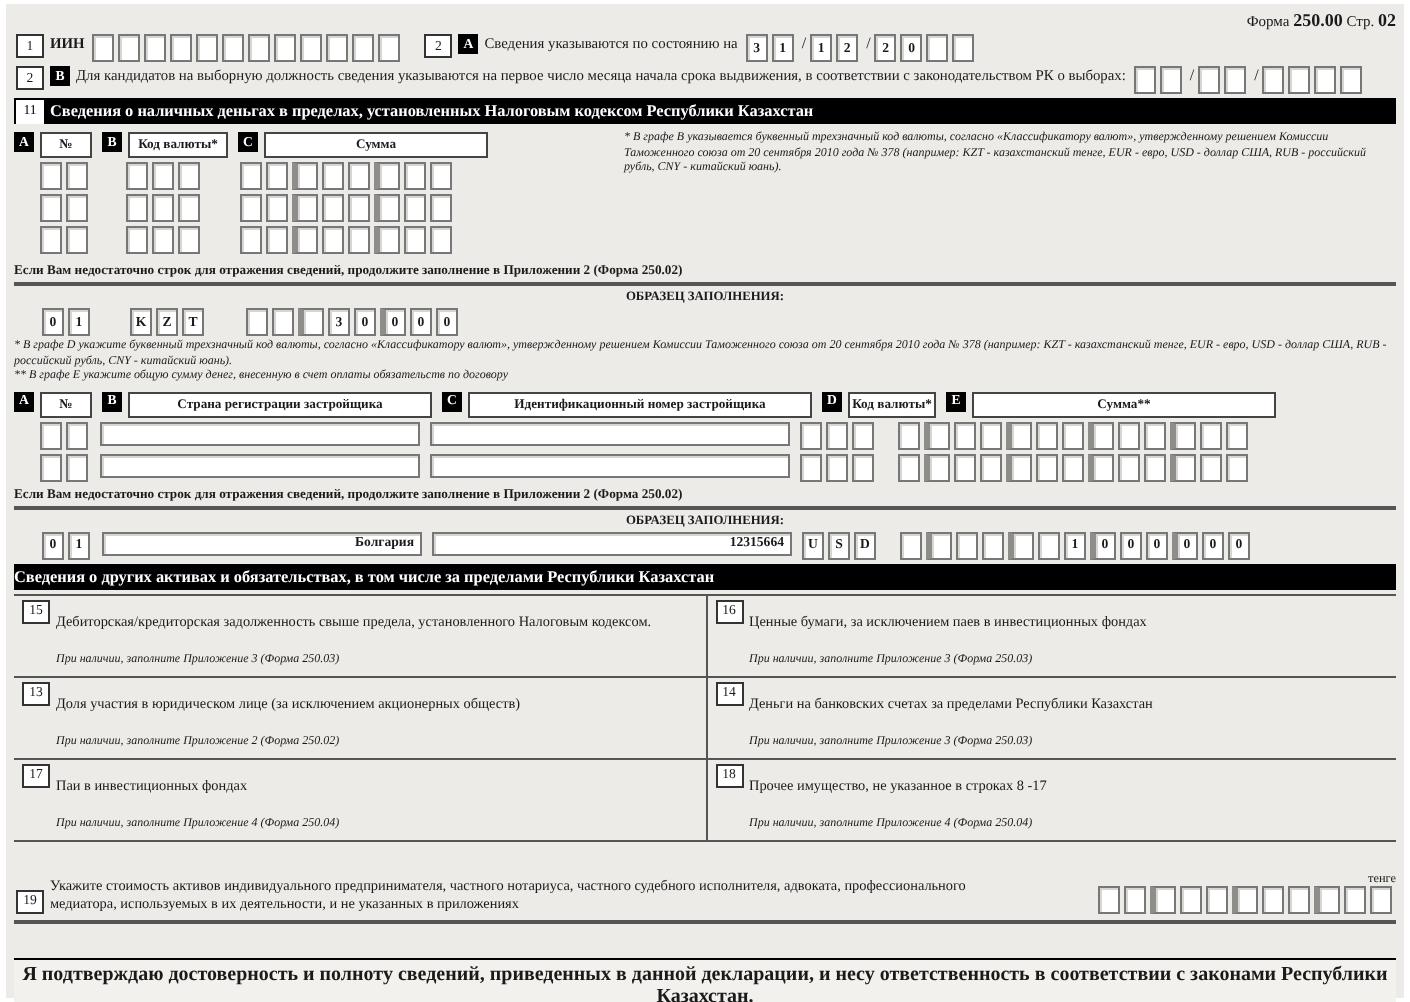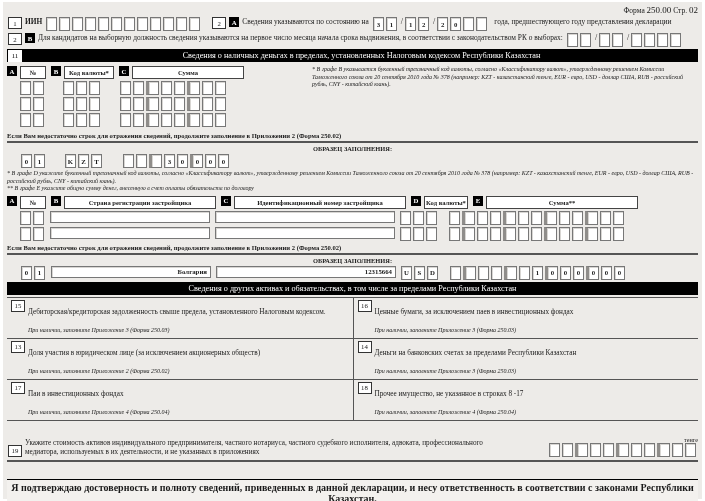--- a/index.html
+++ b/index.html
@@ -3,33 +3,33 @@
 <meta charset="utf-8">
 <style>
   html,body{margin:0;padding:0;background:#fff;}
   body{width:705px;height:501px;overflow:hidden;font-family:"Liberation Serif","DejaVu Serif",serif;color:#1a1a1a;}
   .page{background:#edebe8;width:699px;height:497px;margin:2px 3px;box-sizing:border-box;padding:3px 4px 0 4px;}
   .line{display:flex;align-items:flex-start;margin:2px 0;}
   .txt{font-size:7.4px;}
   .b{font-weight:bold;}
   .small{font-size:6.2px;}
   .formhead{text-align:right;font-size:7.5px;margin-bottom:2px;}
-  .formhead .big{font-size:9px;font-weight:normal;}
+  .formhead .big{font-size:9px;font-weight:bold;}
   
   .numbox{display:inline-flex;align-items:center;justify-content:center;min-width:10px;height:10px;border:1px solid #333;background:#fff;font-size:6.8px;margin:0 3px 0 1px;flex:none;padding:0 1px;}
   .blk{display:inline-flex;align-items:center;justify-content:center;width:10px;height:10px;background:#000;color:#fff;font-size:6.8px;font-weight:bold;margin-right:3px;flex:none;}
   
   .cells{display:inline-flex;align-items:center;flex:none;}
   .cell{width:9px;height:12px;border:1px solid #777;box-shadow:inset 1px 1px 0 #d8d6d3;background:#fff;margin-right:2px;display:inline-flex;align-items:center;justify-content:center;font-size:6.8px;font-weight:bold;flex:none;}
   .cell.grp{border-left:3px solid #8f8d8a;}
   .slash{font-size:8px;margin:0 2px;flex:none;}
   
   .bar{display:flex;align-items:center;background:#000;color:#fff;height:13px;margin:2px 0;}
   .bar .numbox{background:#fff;color:#000;border:1px solid #fff;margin-left:1px;}
-  .bar .title{flex:1;text-align:center;font-weight:normal;font-size:8.2px;}
+  .bar .title{flex:1;text-align:left;font-weight:bold;font-size:8.2px;}
   
   .hdrbox{display:inline-flex;align-items:center;justify-content:center;height:11px;border:1px solid #444;background:#fff;font-size:6.6px;font-weight:bold;margin-right:5px;flex:none;}
   .fieldbox{height:12px;border:1px solid #777;box-shadow:inset 1px 1px 0 #d8d6d3;background:#fff;margin-right:5px;flex:none;display:flex;align-items:center;justify-content:flex-end;font-size:6.8px;font-weight:bold;padding-right:3px;box-sizing:border-box;}
   .note{font-size:6px;font-style:italic;line-height:1.25;}
   .overflow-note{font-size:6.6px;font-weight:bold;border-bottom:2px double #555;padding:1px 0 2px 0;margin:2px 0;}
   .sample-lbl{text-align:center;font-size:6.4px;font-weight:bold;}
   
   .grid{border:1px solid #555;border-left:none;border-right:none;margin-top:2px;}
   .grow{display:flex;border-bottom:1px solid #555;}
   .grow:last-child{border-bottom:none;}
@@ -88,21 +88,20 @@
         <span class="cell">1</span>
         <span class="cell">2</span>
       </span>
     <span class="slash">/</span>
     <span class="cells">
         <span class="cell">2</span>
         <span class="cell">0</span>
         <span class="cell"></span>
         <span class="cell"></span>
       </span>
-    <span class="txt" style="margin-left:5px">года, предшествующего году представления декларации</span>
   </div>
 
   <div class="line">
     <span class="numbox">2</span>
     <span class="blk">B</span>
     <span class="txt" style="margin-right:4px">Для кандидатов на выборную должность сведения указываются на первое число месяца начала срока выдвижения, в соответствии с законодательством РК о выборах:</span>
     <span class="cells">
         <span class="cell"></span>
         <span class="cell"></span>
       </span>

